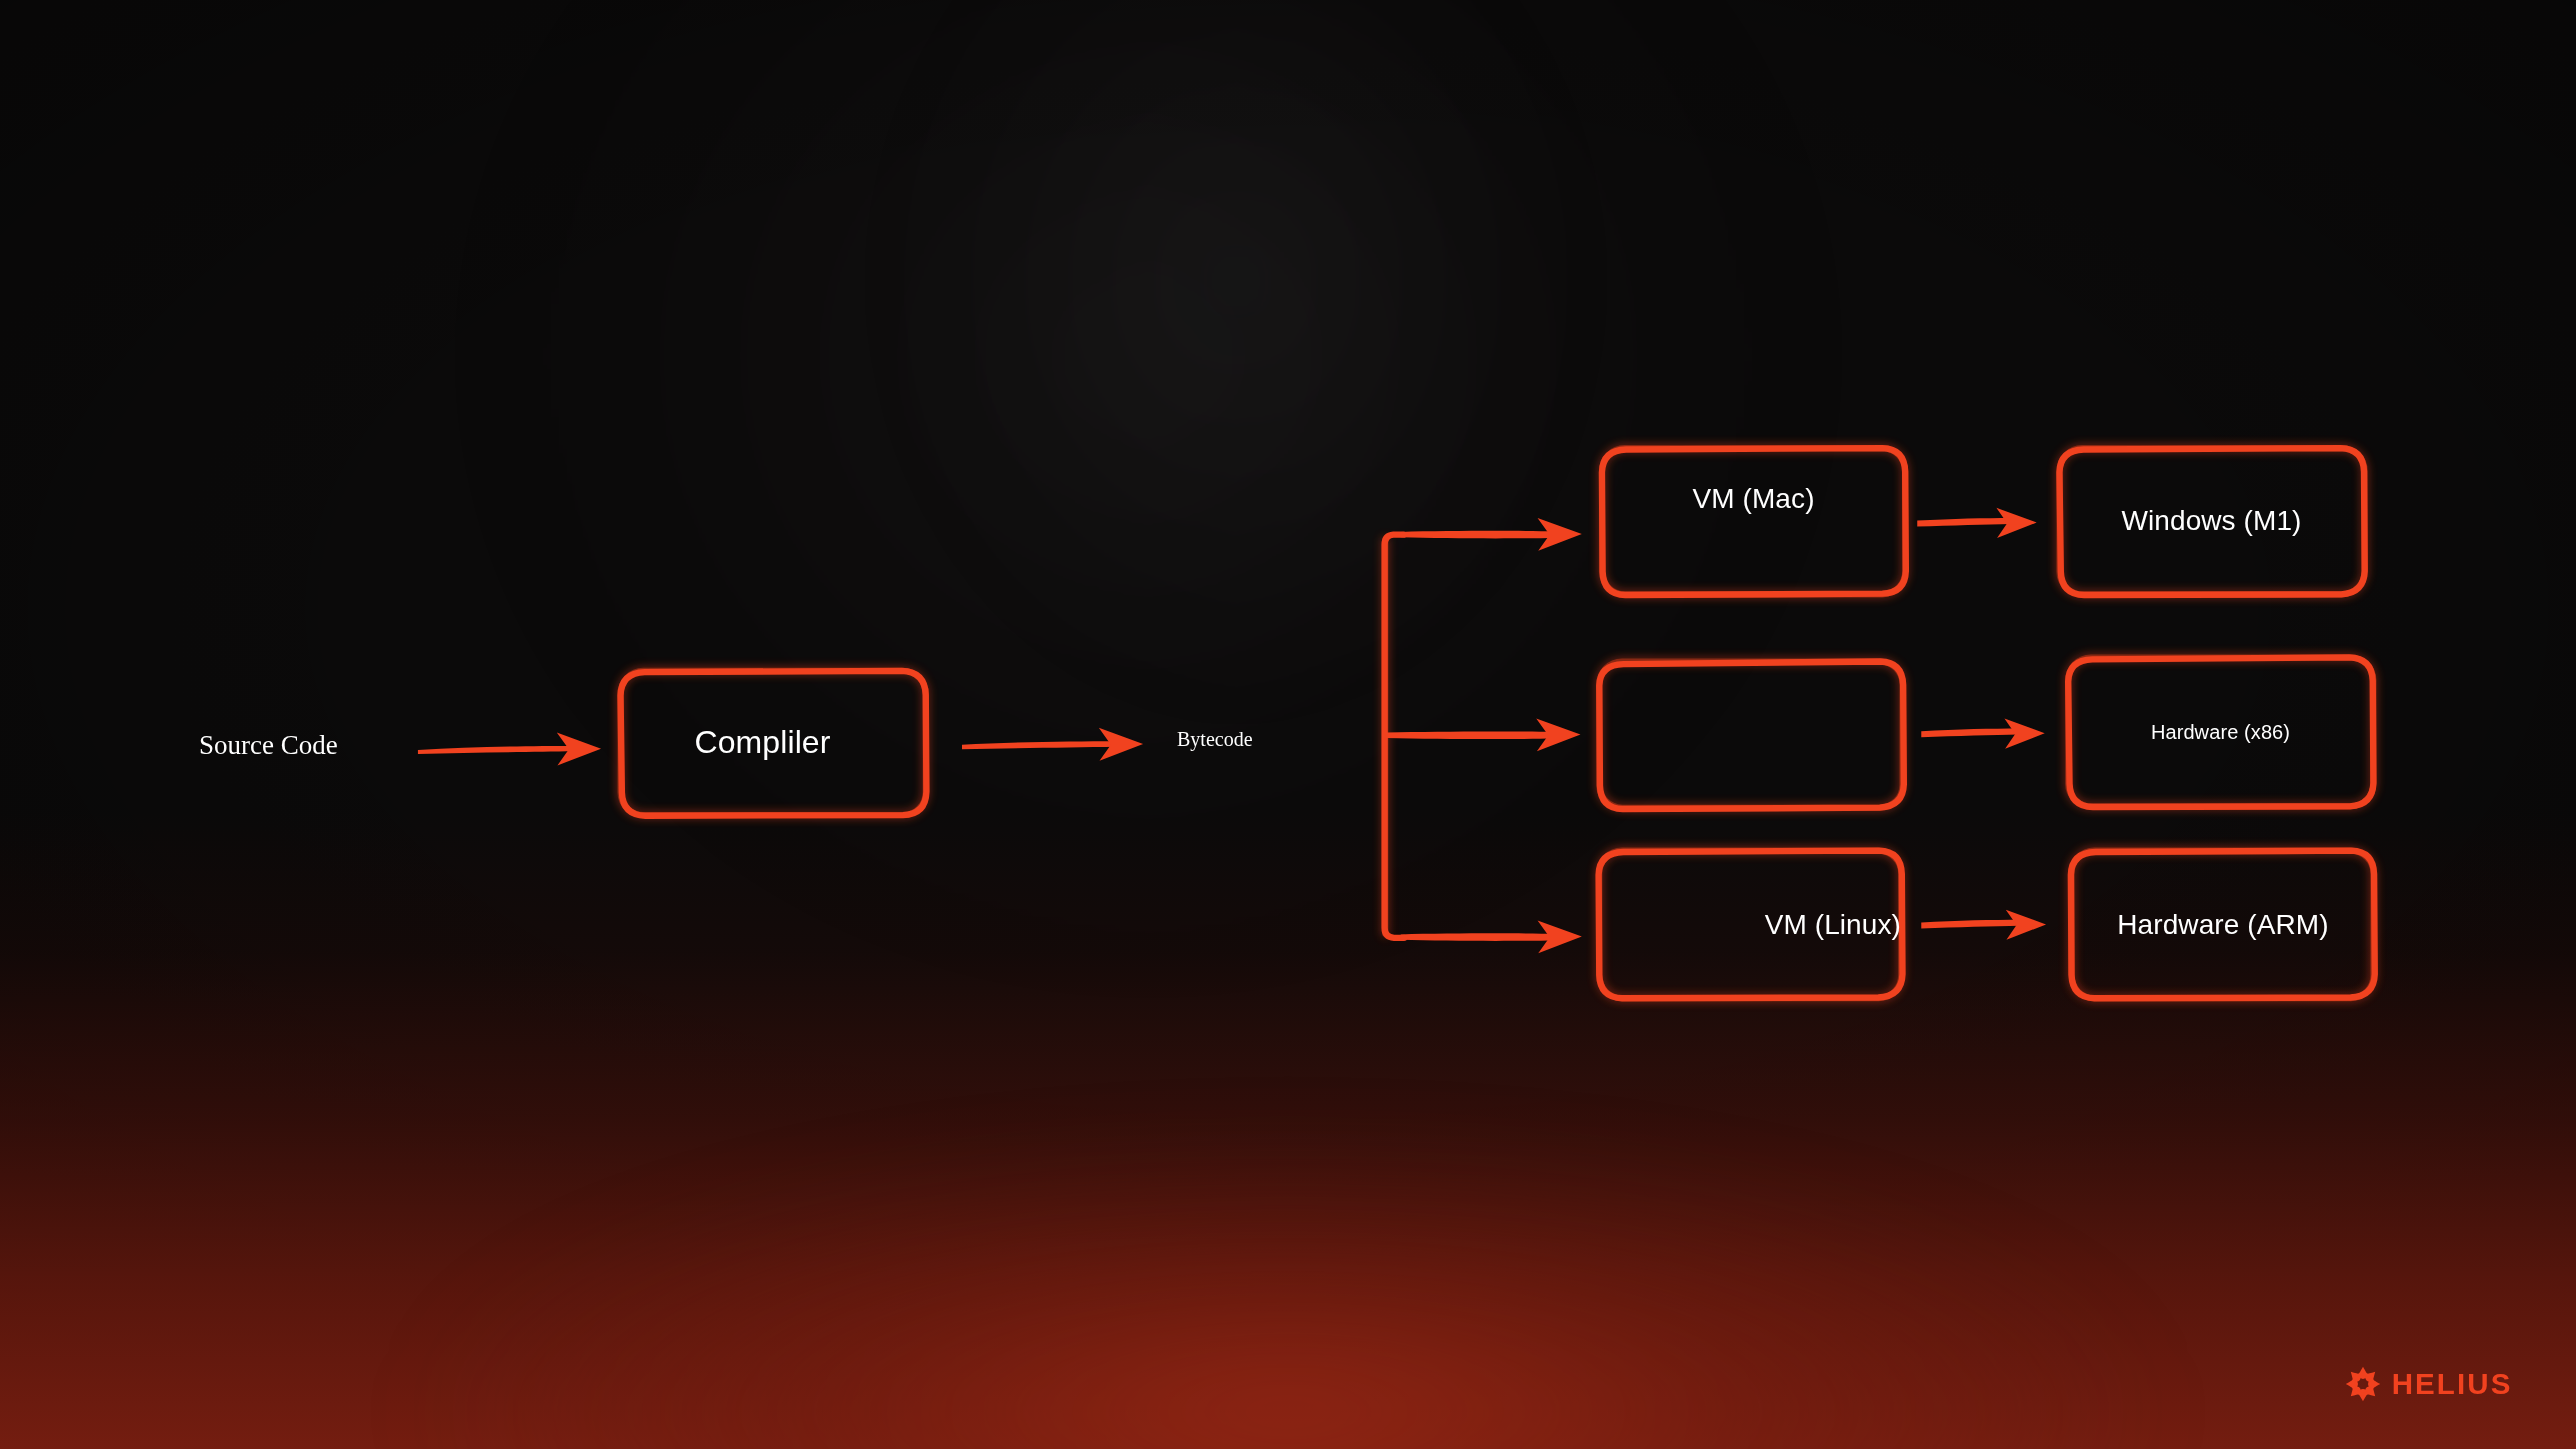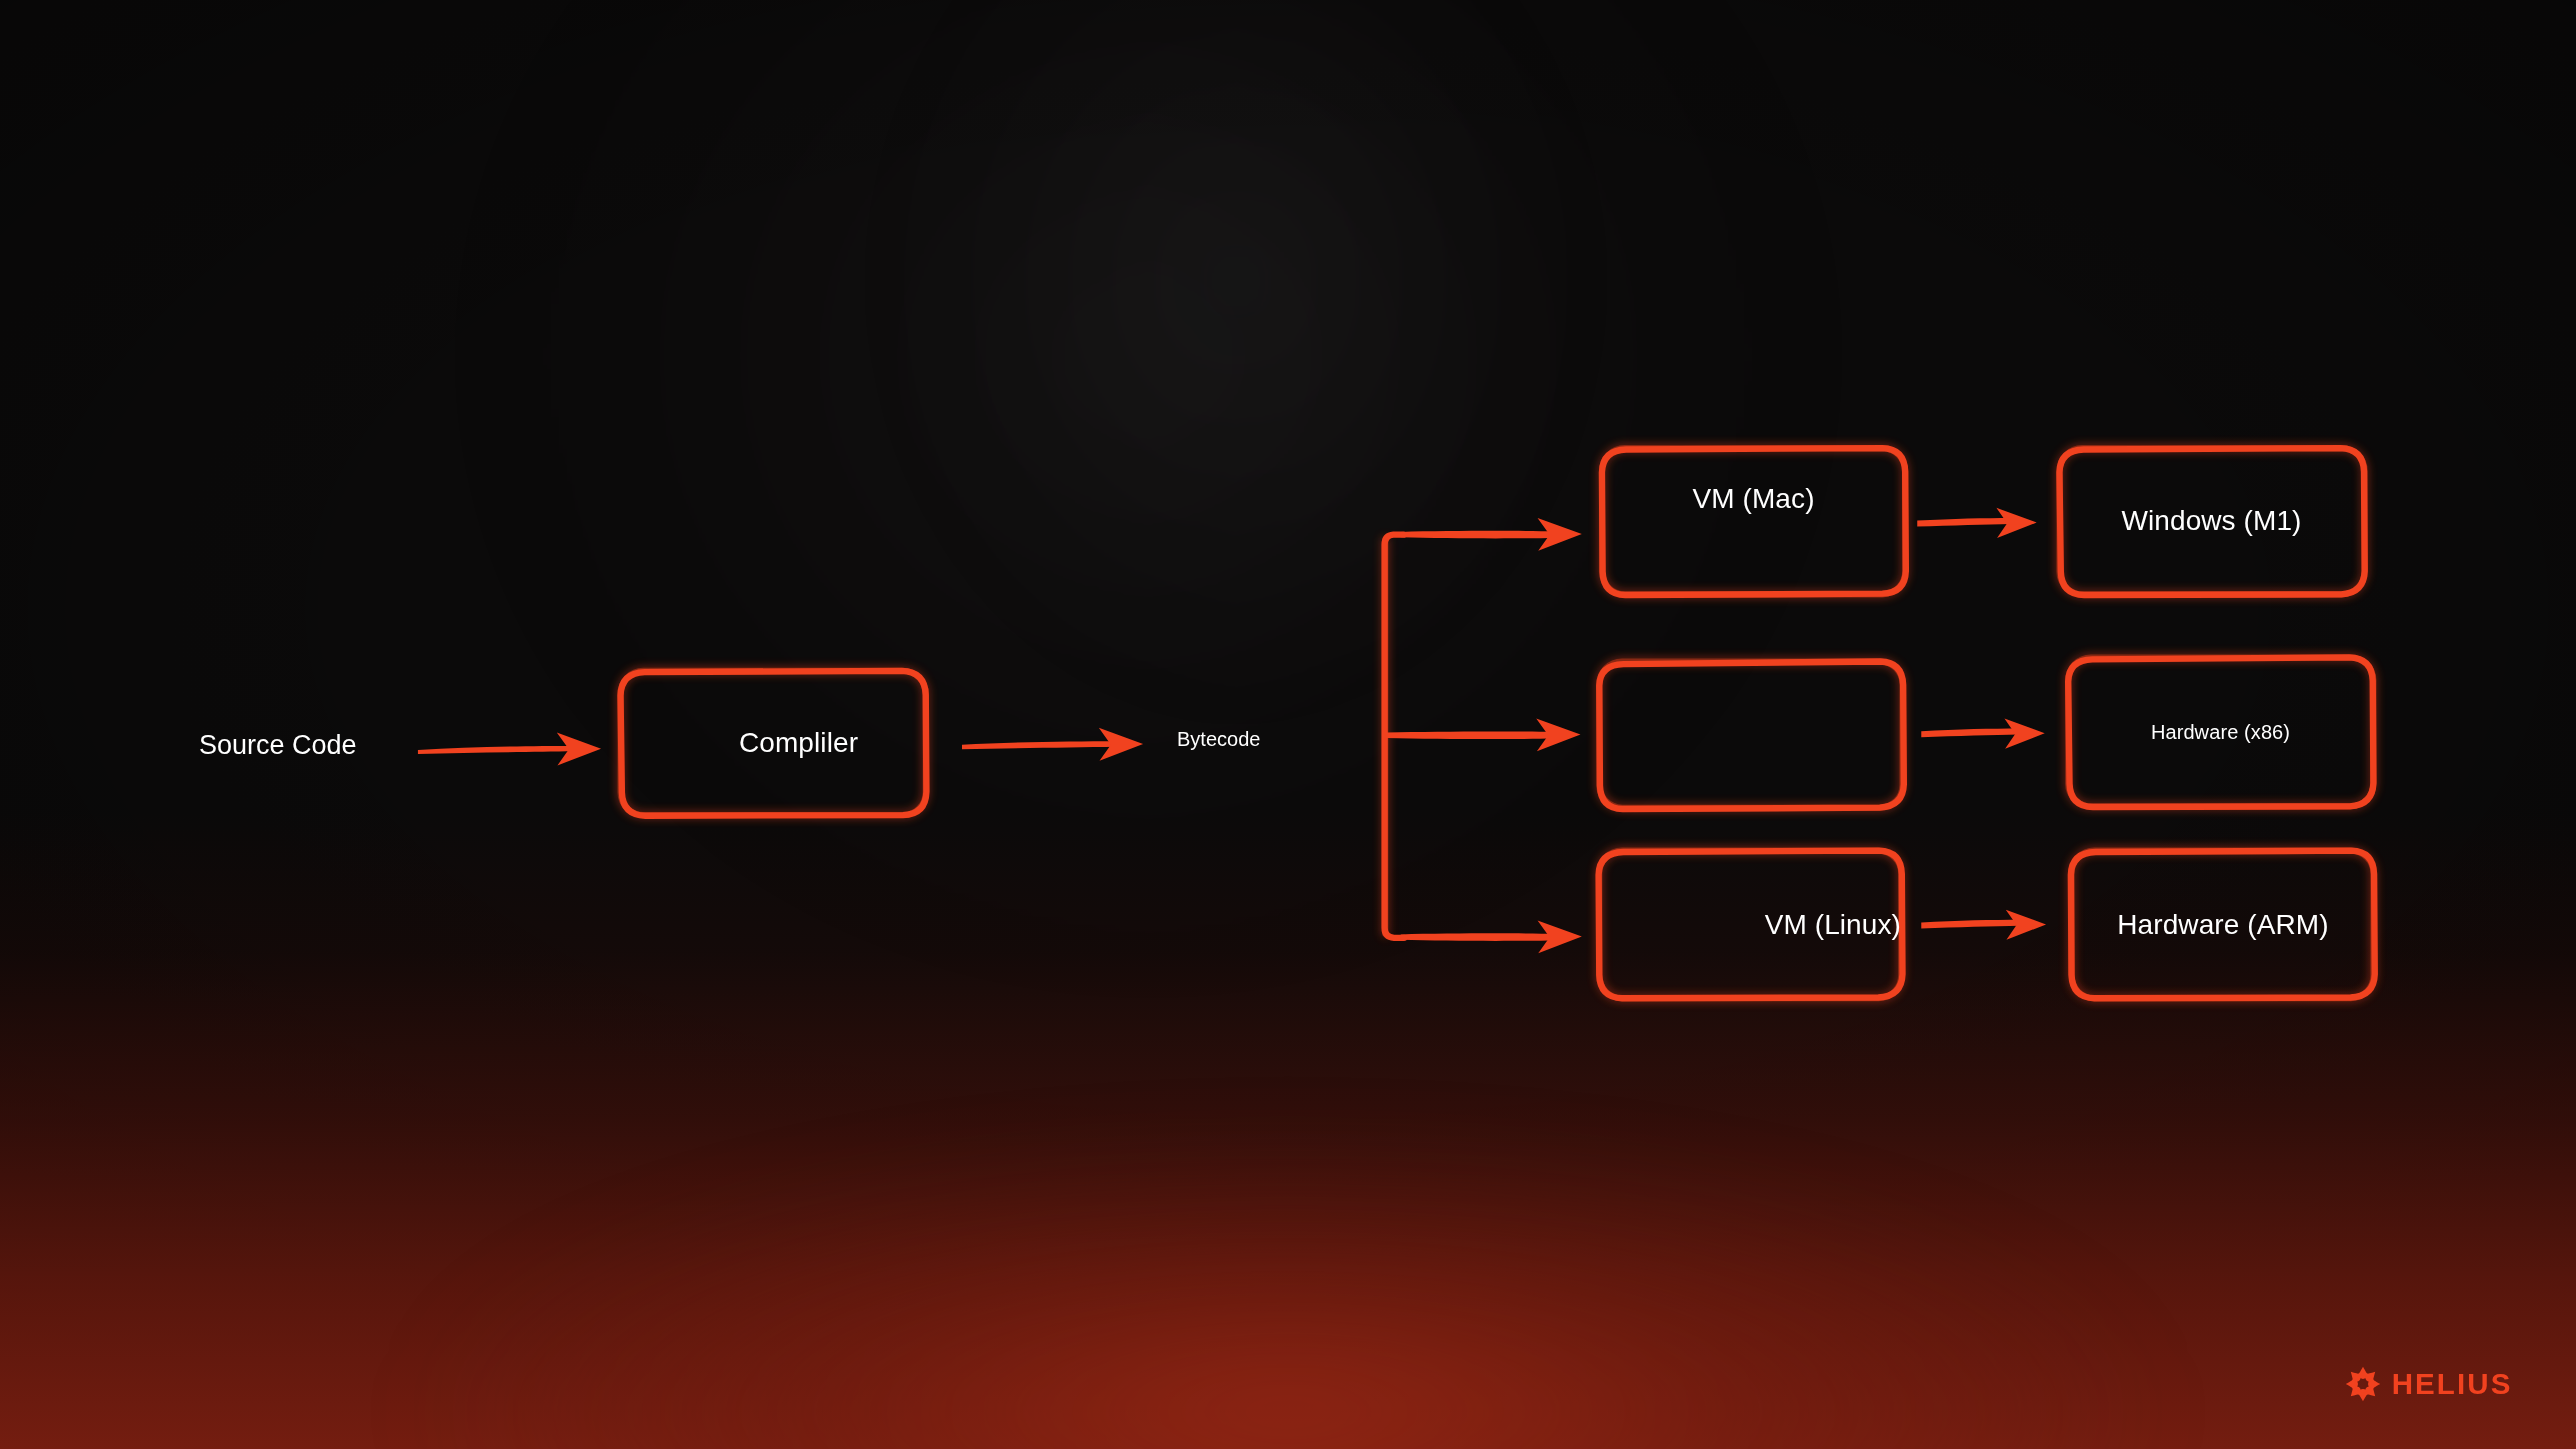--- a/index.html
+++ b/index.html
@@ -117,21 +117,21 @@
     color: #ffffff;
     font-family: "Liberation Sans", sans-serif;
     letter-spacing: 0.1px;
     text-align: center;
     line-height: 1.1;
     user-select: none;
   }
   .plain-label {
     position: absolute;
     color: #ffffff;
-    font-family: Liberation Sans, sans-serif;
+    font-family: Liberation Serif, serif;
     white-space: nowrap;
     user-select: none;
   }
 
   
   #brand {
     position: absolute;
     display: flex;
     align-items: center;
     gap: 10.7px;
@@ -252,21 +252,21 @@
         <g>
           <path d="M2864,1375 C2918,1372 2970,1371 3012,1371 L3012,1380 C2970,1381 2918,1382 2864,1384 Z"></path>
           <path d="M2990,1356 L3050,1378 L2991,1401 L3006,1379 Z"></path>
         </g>
 
       </g>
     </svg>
 
     <div class="plain-label" style="left:199px; top:730px; font-size:27px;">Source Code</div>
 
-    <div class="node" style="left:646px; top:671px; width:305px; height:144px; font-size:28px;">
+    <div class="node" style="left:610px; top:671px; width:305px; height:144px; font-size:32px;">
       <span>Compliler</span>
     </div>
 
     <div class="plain-label" style="left:1177px; top:728px; font-size:20px;">Bytecode</div>
 
     <div class="node" style="left:1602px; top:426px; width:303px; height:146px; font-size:28px;">
       <span>VM (Mac)</span>
     </div>
 
 

